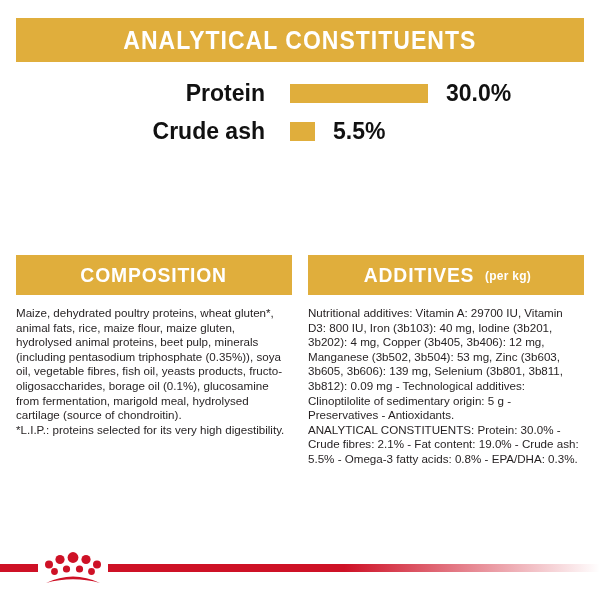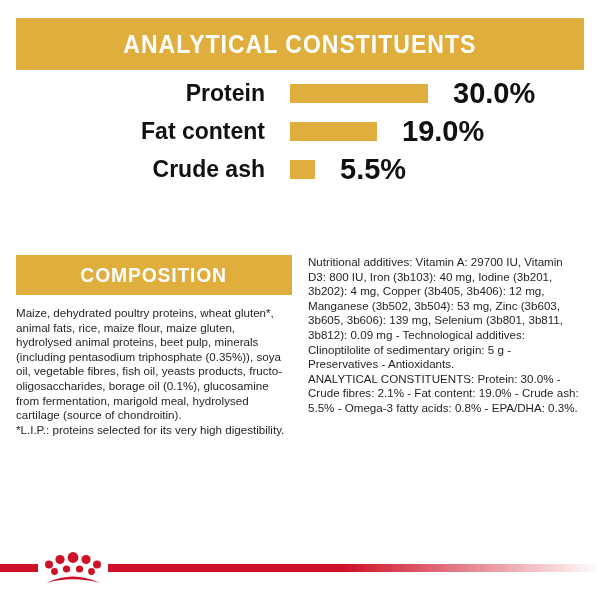--- a/index.html
+++ b/index.html
@@ -13,21 +13,21 @@
   .page {
     position: relative;
     width: 600px; height: 600px;
     background: #ffffff;
   }
 
   
   .top-banner {
     position: absolute;
     left: 16px; top: 18px;
-    width: 568px; height: 52px;
+    width: 568px; height: 44px;
     background: #E0AE3C;
     display: flex; align-items: center; justify-content: center;
   }
   .top-banner-title {
     color: #ffffff;
     font-size: 25px;
     font-weight: bold;
     letter-spacing: 1.1px;
     transform: scaleX(0.92);
     white-space: nowrap;
@@ -55,24 +55,24 @@
   }
   .chart-bar-wrap {
     display: flex;
     align-items: center;
   }
   .chart-bar {
     height: 19px;
     background: #E0AE3C;
   }
   .chart-value {
-    font-size: 29px;
+    font-size: 23px;
     font-weight: bold;
     color: #111111;
-    padding-left: 25px;
+    padding-left: 18px;
     white-space: nowrap;
   }
 
   
   .columns {
     position: absolute;
     left: 0; top: 255px;
     width: 600px;
     display: flex;
   }
@@ -148,27 +148,20 @@
   <div class="chart">
 
     <div class="chart-row">
       <div class="chart-label">Protein</div>
       <div class="chart-bar-wrap">
         <div class="chart-bar" style="width:138px"></div>
         <div class="chart-value">30.0%</div>
       </div>
     </div>
 
-    <div class="chart-row">
-      <div class="chart-label">Fat content</div>
-      <div class="chart-bar-wrap">
-        <div class="chart-bar" style="width:87px"></div>
-        <div class="chart-value">19.0%</div>
-      </div>
-    </div>
 
     <div class="chart-row">
       <div class="chart-label">Crude ash</div>
       <div class="chart-bar-wrap">
         <div class="chart-bar" style="width:25px"></div>
         <div class="chart-value">5.5%</div>
       </div>
     </div>
 
 
@@ -180,20 +173,24 @@
       <div class="section-banner">
         <span class="section-title">COMPOSITION</span>
       </div>
       <div class="body-text">
         <p>Maize, dehydrated poultry proteins, wheat gluten*, animal fats, rice, maize flour, maize gluten, hydrolysed animal proteins, beet pulp, minerals (including pentasodium triphosphate (0.35%)), soya oil, vegetable fibres, fish oil, yeasts products, fructo-oligosaccharides, borage oil (0.1%), glucosamine from fermentation, marigold meal, hydrolysed cartilage (source of chondroitin).</p>
         <p>*L.I.P.: proteins selected for its very high digestibility.</p>
       </div>
     </div>
 
     <div class="col col-right">
+      <div class="section-banner">
+        <span class="section-title">ADDITIVES</span>
+        <span class="section-title-sub">(per kg)</span>
+      </div>
       <div class="body-text">
         <p>Nutritional additives: Vitamin A: 29700 IU, Vitamin D3: 800 IU, Iron (3b103): 40 mg, Iodine (3b201, 3b202): 4 mg, Copper (3b405, 3b406): 12 mg, Manganese (3b502, 3b504): 53 mg, Zinc (3b603, 3b605, 3b606): 139 mg, Selenium (3b801, 3b811, 3b812): 0.09 mg - Technological additives: Clinoptilolite of sedimentary origin: 5 g - Preservatives - Antioxidants.</p>
         <p>ANALYTICAL CONSTITUENTS: Protein: 30.0% - Crude fibres: 2.1% - Fat content: 19.0% - Crude ash: 5.5% - Omega-3 fatty acids: 0.8% - EPA/DHA: 0.3%.</p>
       </div>
     </div>
 
   </div>
 
   <div class="footer">
     <div class="rule-left"></div>

